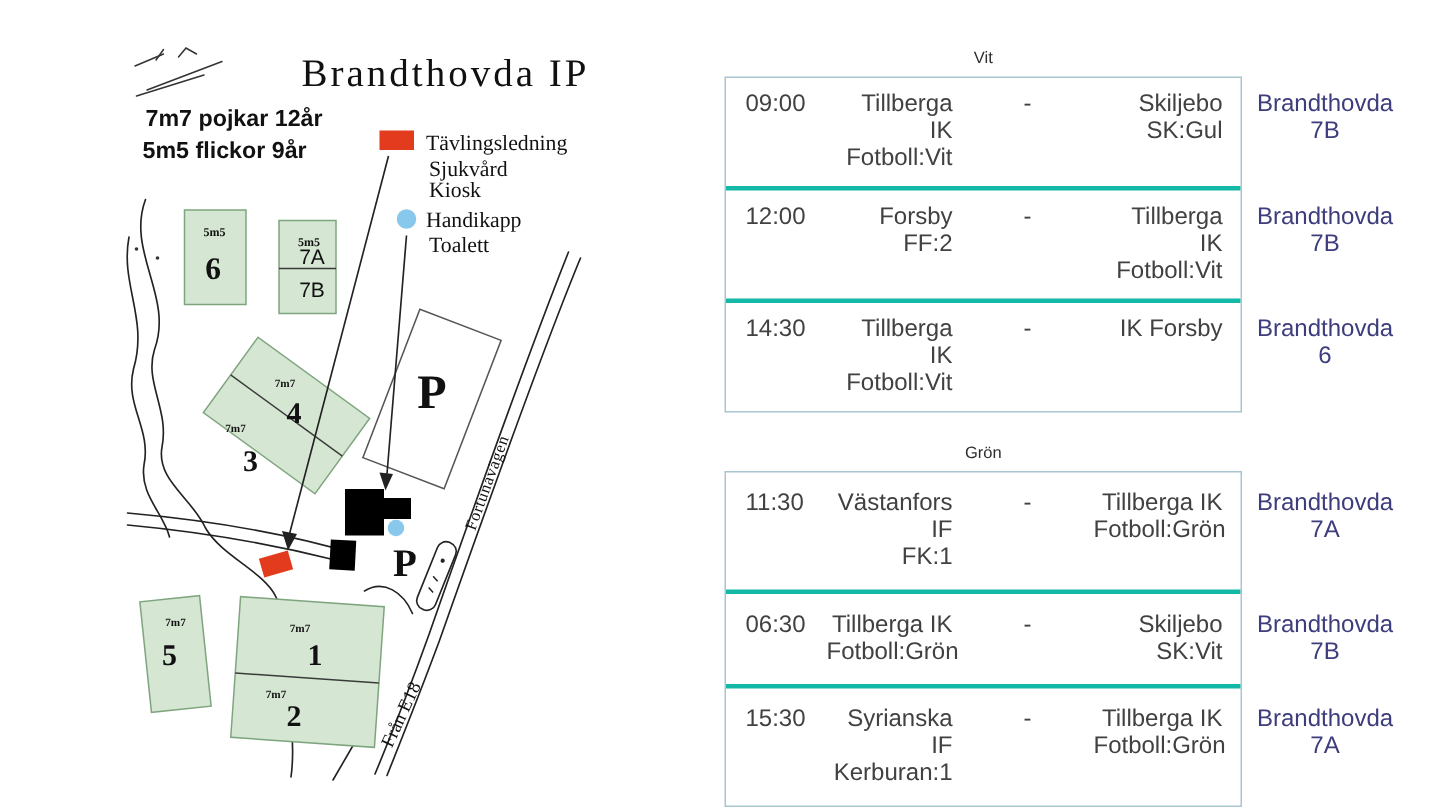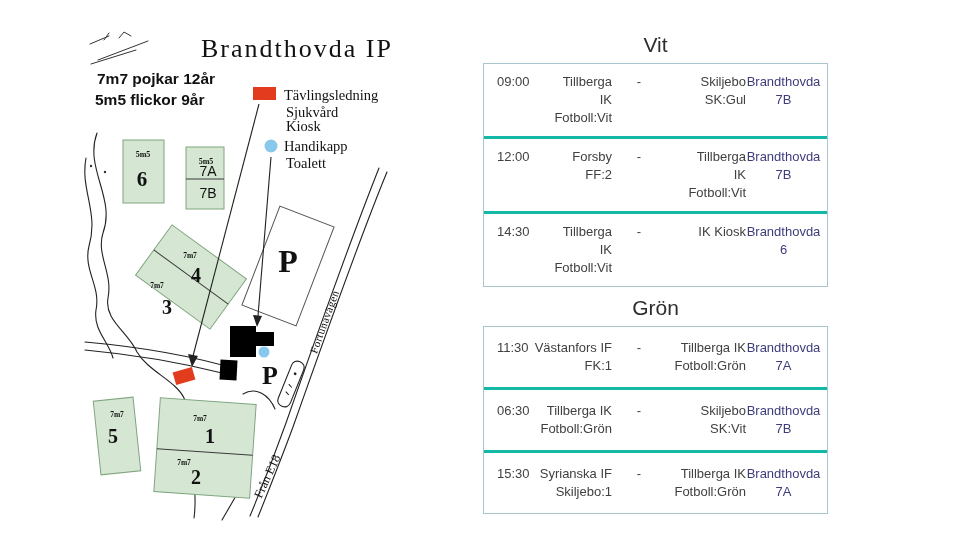--- a/index.html
+++ b/index.html
@@ -2,24 +2,24 @@
 <html><head>
 <meta charset="utf-8">
 <style>
   html,body{margin:0;padding:0;background:#ffffff;}
   .canvas{position:relative;width:960px;height:540px;background:#ffffff;overflow:hidden;
           font-family:"Liberation Sans",sans-serif;}
   .map-svg{position:absolute;left:0;top:0;}
 
   
   .sched{position:absolute;left:483px;width:345px;}
-  .sched-title{text-align:center;font-size:21px;color:#2d2d2d;margin-bottom:6px;}
+  .sched-title{text-align:center;font-size:11px;color:#2d2d2d;margin-bottom:6px;}
   .sched-box{border:1px solid #a9c6d0;background:#ffffff;}
   .match-row{display:grid;grid-template-columns:44px 98px 26px 94px 1fr;
-             padding:9px 0;font-size:13px;line-height:18px;color:#414141;}
+             padding:9px 0;font-size:16px;line-height:18px;color:#414141;gap:23px;}
   .match-row + .match-row{border-top:3px solid #14b8a6;}
   .cell-time{padding-left:13px;text-align:left;}
   .cell-home{text-align:right;padding-right:14px;white-space:pre-line;}
   .cell-dash{text-align:center;}
   .cell-away{text-align:right;padding-left:8px;white-space:pre-line;}
   .cell-venue{text-align:center;padding-right:6px;white-space:pre-line;color:#3d3c7c;cursor:pointer;}
   .sched-gron .match-row{padding:12px 0;}
 
   
   .map-svg text{font-family:"Liberation Serif",serif;fill:#111;}
@@ -175,21 +175,21 @@
         <div class="cell-venue">Brandthovda
 7B</div>
       </div>
 
       <div class="match-row">
         <div class="cell-time">14:30</div>
         <div class="cell-home">Tillberga
 IK
 Fotboll:Vit</div>
         <div class="cell-dash">-</div>
-        <div class="cell-away">IK Kiosk</div>
+        <div class="cell-away">IK Forsby</div>
         <div class="cell-venue">Brandthovda
 6</div>
       </div>
 
     </div>
   </div>
 
   <div class="sched sched-gron" style="top:296px;">
     <div class="sched-title">Grön</div>
     <div class="sched-box">
@@ -212,21 +212,21 @@
         <div class="cell-dash">-</div>
         <div class="cell-away">Skiljebo
 SK:Vit</div>
         <div class="cell-venue">Brandthovda
 7B</div>
       </div>
 
       <div class="match-row">
         <div class="cell-time">15:30</div>
         <div class="cell-home">Syrianska IF
-Skiljebo:1</div>
+Kerburan:1</div>
         <div class="cell-dash">-</div>
         <div class="cell-away">Tillberga IK
 Fotboll:Grön</div>
         <div class="cell-venue">Brandthovda
 7A</div>
       </div>
 
     </div>
   </div>
 

